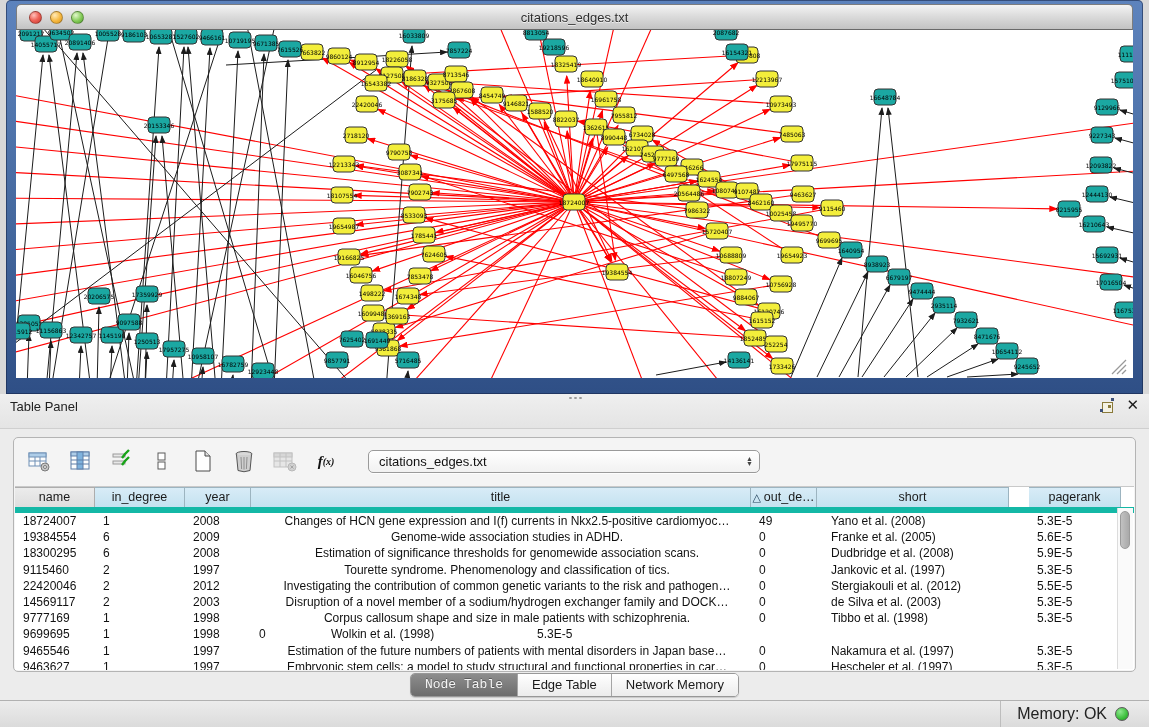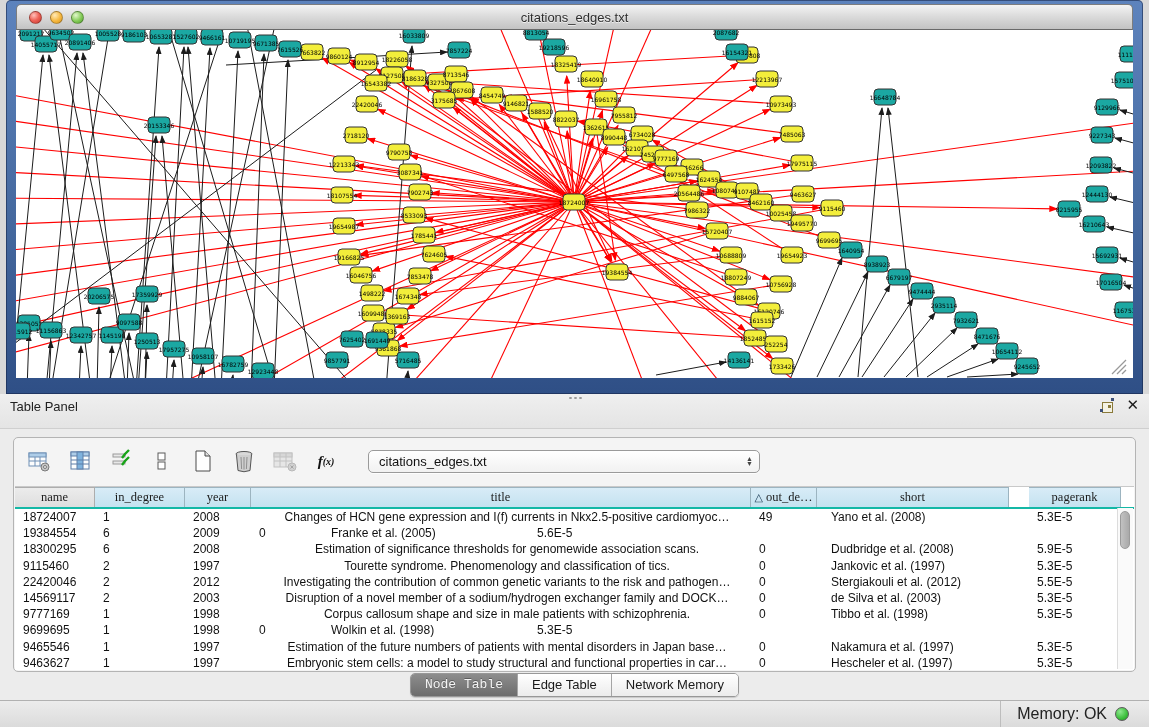--- a/index.html
+++ b/index.html
@@ -67,21 +67,21 @@
     margin-left:14px;width:392px;height:23px;box-sizing:border-box;
     border:1px solid #9a9a9a;border-radius:5px;
     background:linear-gradient(180deg,#ffffff,#f1f1f1);
     display:flex;align-items:center;padding:0 6px 0 10px;font-size:13px;color:#111;
     box-shadow:0 1px 0 rgba(255,255,255,.8);
   }
   #table-select .val{flex:1;}
   #combo-arrows{display:flex;flex-direction:column;line-height:5px;font-size:7px;color:#444;text-align:center;}
   
   #table-wrap{position:absolute;left:1px;right:1px;top:48px;bottom:1px;background:#ffffff;border-top:1px solid #c9c9c9;overflow:hidden;}
-  #thead{display:flex;height:20px;border-bottom:2px solid #14b8a6;font-family:Liberation Serif, serif;}
+  #thead{display:flex;height:20px;border-bottom:6px solid #14b8a6;}
   .th{
     box-sizing:border-box;height:20px;line-height:19px;text-align:center;font-size:12.5px;color:#1a1a1a;
     background:linear-gradient(180deg,#d8ecf7,#c4e2f0);
     border-right:1px solid #9cb4c0;border-top:1px solid #9cb4c0;
     overflow:hidden;white-space:nowrap;
   }
   .th.c0{background:linear-gradient(180deg,#ececec,#dedede);border-right-color:#adadad;border-top-color:#adadad;}
   .th .sort{margin-right:3px;font-size:11px;color:#22415a;}
   .th.filler{flex:1;background:#ffffff;border-top:none;border-right:none;}
   .c0{width:80px;} .c1{width:90px;} .c2{width:66px;} .c3{width:500px;text-align:center;} .c4{width:66px;} .c5{width:192px;} .c6{width:92px;margin-left:20px;}
@@ -689,20 +689,21 @@
               <div class="td c2">2008</div>
               <div class="td c3">Changes of HCN gene expression and I(f) currents in Nkx2.5-positive cardiomyoc…</div>
               <div class="td c4">49</div>
               <div class="td c5">Yano et al. (2008)</div>
               <div class="td c6">5.3E-5</div>
             </div>
             <div class="tr">
               <div class="td c0">19384554</div>
               <div class="td c1">6</div>
               <div class="td c2">2009</div>
+              <div class="td c3">Genome-wide association studies in ADHD.</div>
               <div class="td c4">0</div>
               <div class="td c5">Franke et al. (2005)</div>
               <div class="td c6">5.6E-5</div>
             </div>
             <div class="tr">
               <div class="td c0">18300295</div>
               <div class="td c1">6</div>
               <div class="td c2">2008</div>
               <div class="td c3">Estimation of significance thresholds for genomewide association scans.</div>
               <div class="td c4">0</div>

